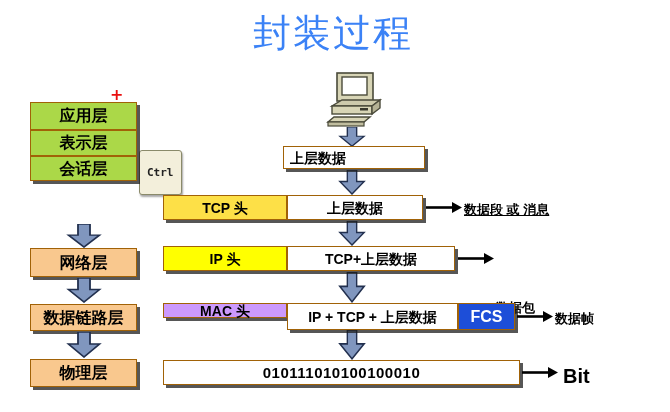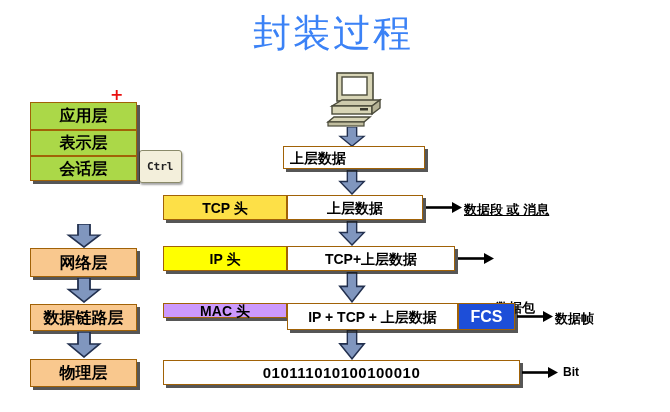--- a/index.html
+++ b/index.html
@@ -23,21 +23,21 @@
   .result{position:absolute;font-weight:bold;font-size:13px;color:#000;white-space:nowrap;}
   .blockarrow{position:absolute;}
   .blockarrow polygon{fill:#8096be;stroke:#22304f;stroke-width:1.5;}
   .sidearrow{position:absolute;}
   .sidearrow line{stroke:#000;stroke-width:2.6;}
   .sidearrow polygon{fill:#000;}
   .computer{position:absolute;}
   .plus{position:absolute;color:#e90f0f;font-weight:bold;font-size:16px;
         font-family:"DejaVu Sans",sans-serif;line-height:1;}
   .tooltip{position:absolute;background:#f3efdb;border:1px solid #8a8a6a;border-radius:3px;
-           padding:9px 7px;font-family:"DejaVu Sans Mono",monospace;font-size:11px;font-weight:bold;
+           padding:15px 7px;font-family:"DejaVu Sans Mono",monospace;font-size:11px;font-weight:bold;
            color:#222;box-shadow:1px 2px 2px rgba(0,0,0,.35);line-height:1.2;}
 </style>
 </head>
 <body>
 
 <div class="stage">
 
   <div class="title">封装过程</div>
 
   <span class="plus" style="left:110px;top:87px;">+</span>
@@ -117,15 +117,15 @@
     <line x1="0" y1="6.5" x2="26" y2="6.5"></line>
       <polygon points="26,1 36,6.5 26,12"></polygon>
     </svg>
   <div class="result" style="left:555px;top:310px;">数据帧</div>
 
   <div class="box binary" style="left:163px;top:360px;width:357px;height:25px;">010111010100100010</div>
   <svg class="sidearrow" style="left:522px;top:366px;width:36px;height:13px;" viewBox="0 0 36 13">
     <line x1="0" y1="6.5" x2="26" y2="6.5"></line>
       <polygon points="26,1 36,6.5 26,12"></polygon>
     </svg>
-  <div class="result" style="left:563px;top:365px;font-size:12px;">Bit</div>
+  <div class="result" style="left:563px;top:365px;font-size:20px;">Bit</div>
 
 </div>
 
 </body></html>

